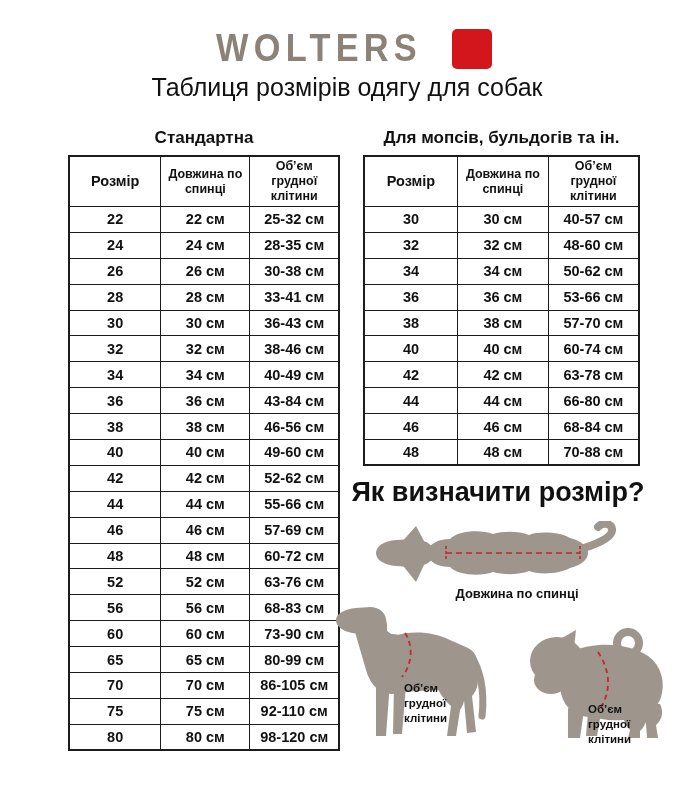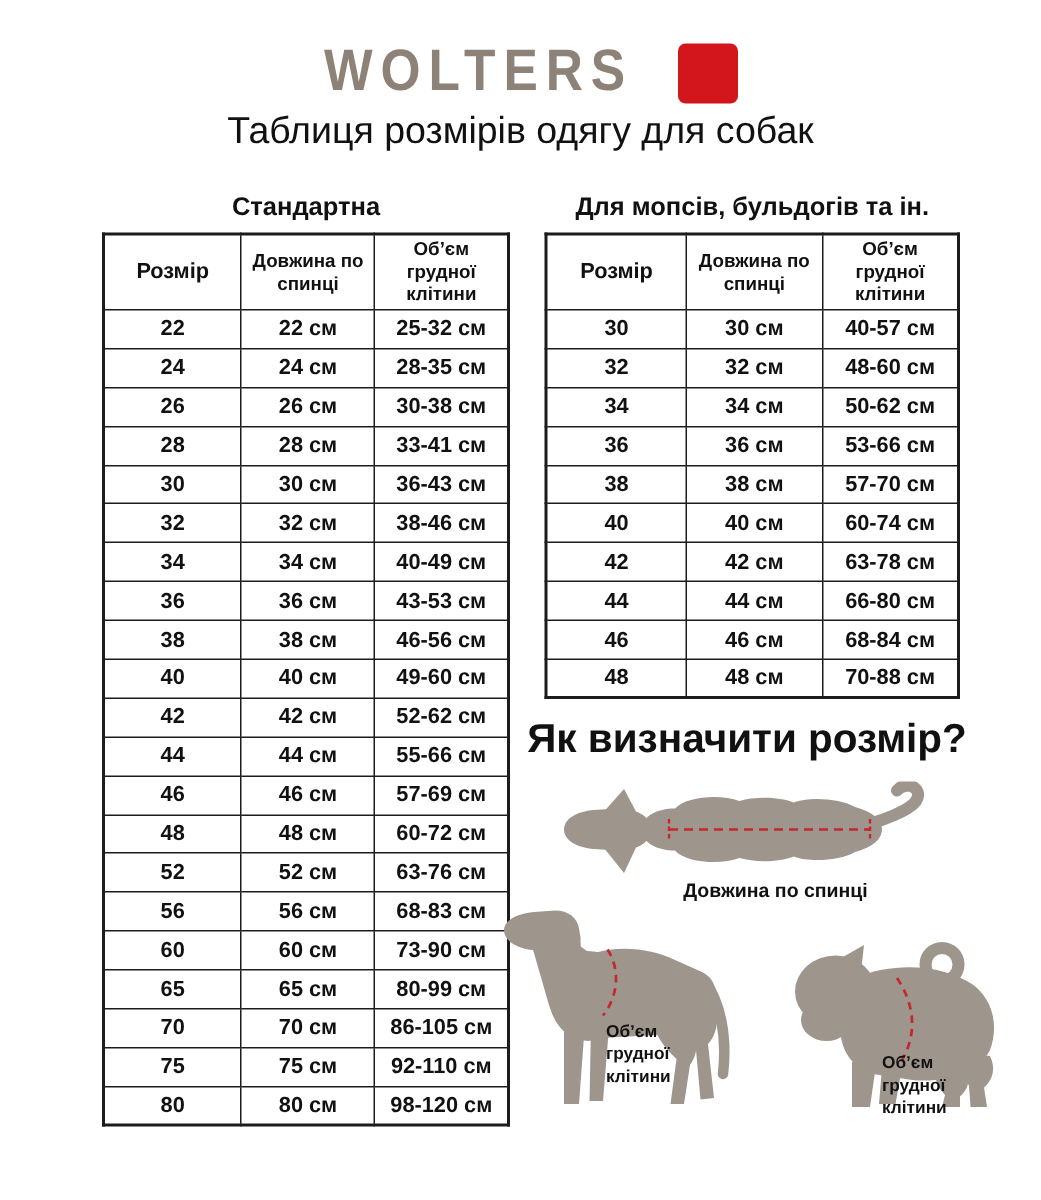--- a/index.html
+++ b/index.html
@@ -175,21 +175,21 @@
             <td>38-46 см</td>
           </tr>
           <tr>
             <td>34</td>
             <td>34 см</td>
             <td>40-49 см</td>
           </tr>
           <tr>
             <td>36</td>
             <td>36 см</td>
-            <td>43-53 см</td>
+            <td>43-84 см</td>
           </tr>
           <tr>
             <td>38</td>
             <td>38 см</td>
             <td>46-56 см</td>
           </tr>
           <tr>
             <td>40</td>
             <td>40 см</td>
             <td>49-60 см</td>

